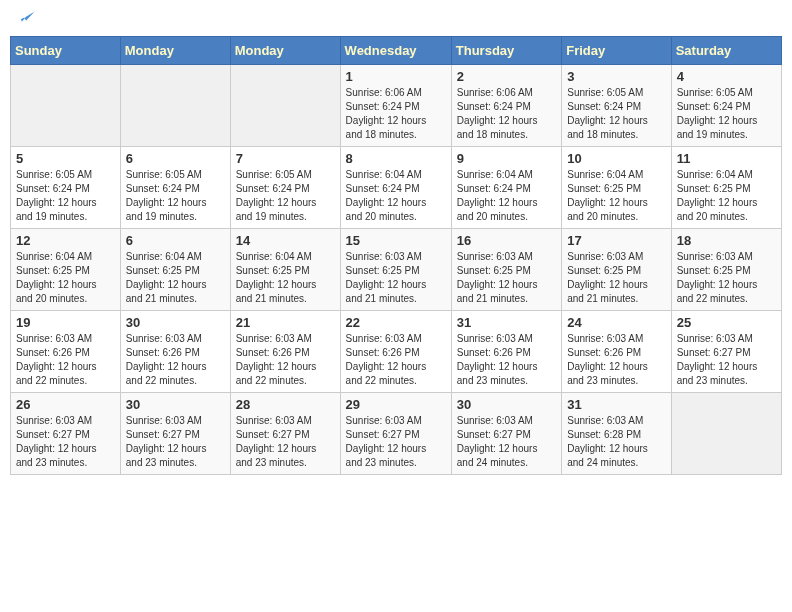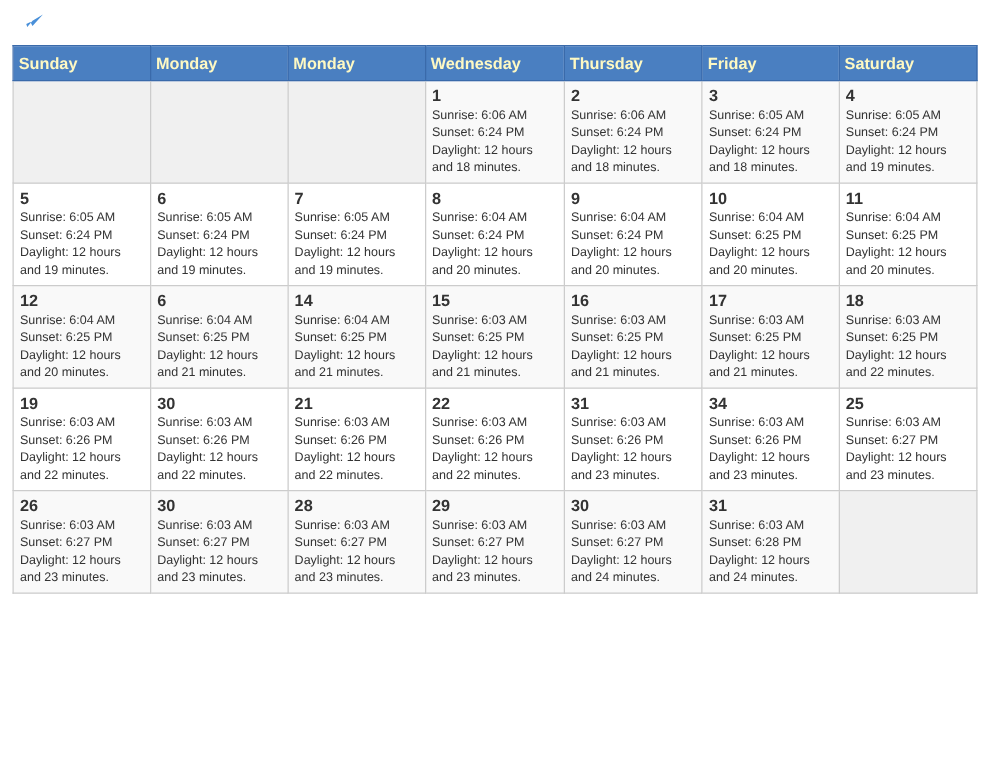--- a/index.html
+++ b/index.html
@@ -294,21 +294,21 @@
 and 22 minutes.</div>
         </td>
         <td>
           <span class="day-number">31</span>
           <div class="day-info" style="white-space: pre-line;">Sunrise: 6:03 AM
 Sunset: 6:26 PM
 Daylight: 12 hours
 and 23 minutes.</div>
         </td>
         <td>
-          <span class="day-number">34</span>
+          <span class="day-number">24</span>
           <div class="day-info" style="white-space: pre-line;">Sunrise: 6:03 AM
 Sunset: 6:26 PM
 Daylight: 12 hours
 and 23 minutes.</div>
         </td>
         <td>
           <span class="day-number">25</span>
           <div class="day-info" style="white-space: pre-line;">Sunrise: 6:03 AM
 Sunset: 6:27 PM
 Daylight: 12 hours

